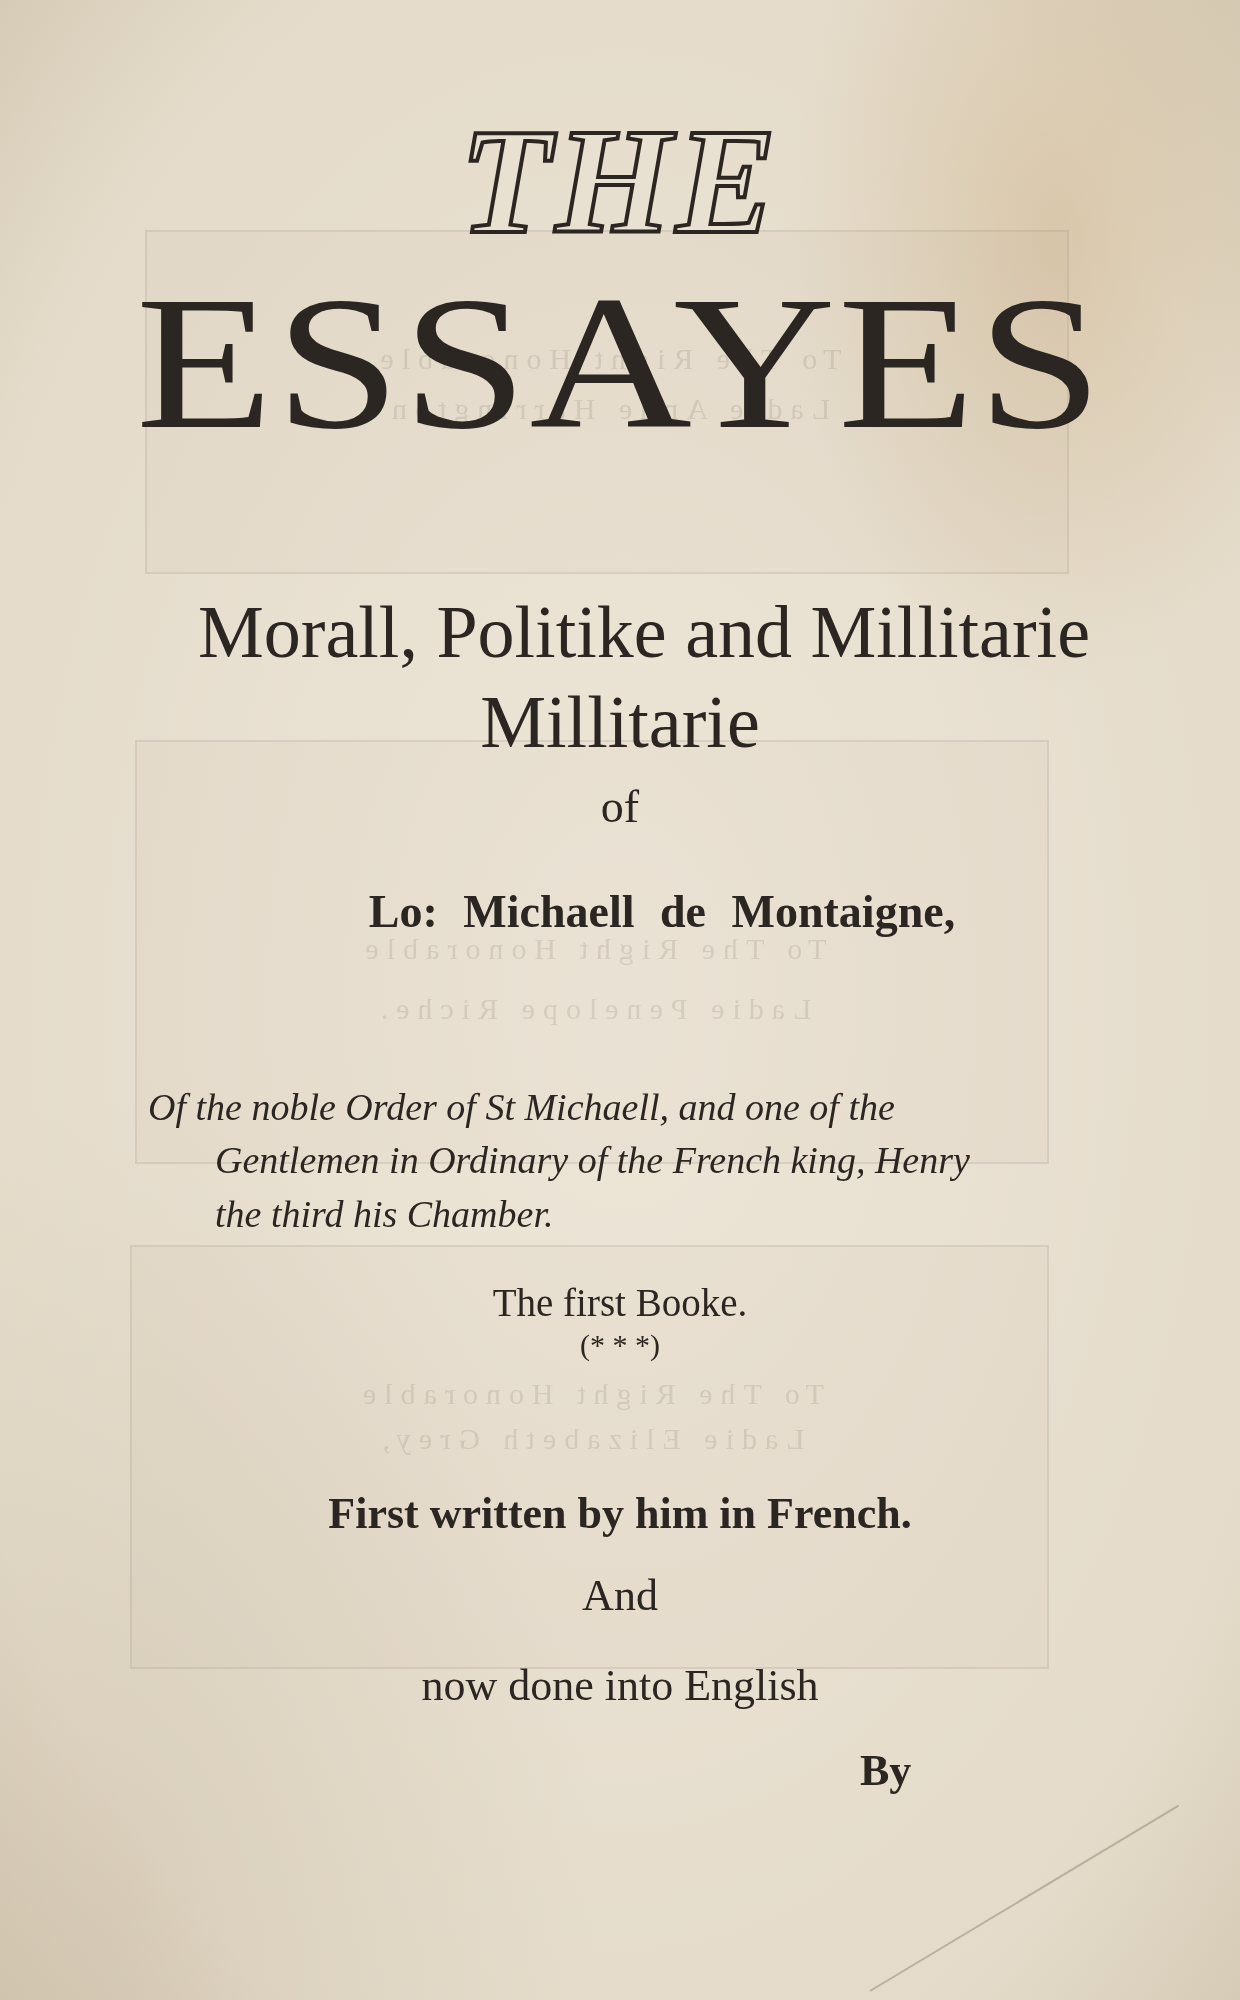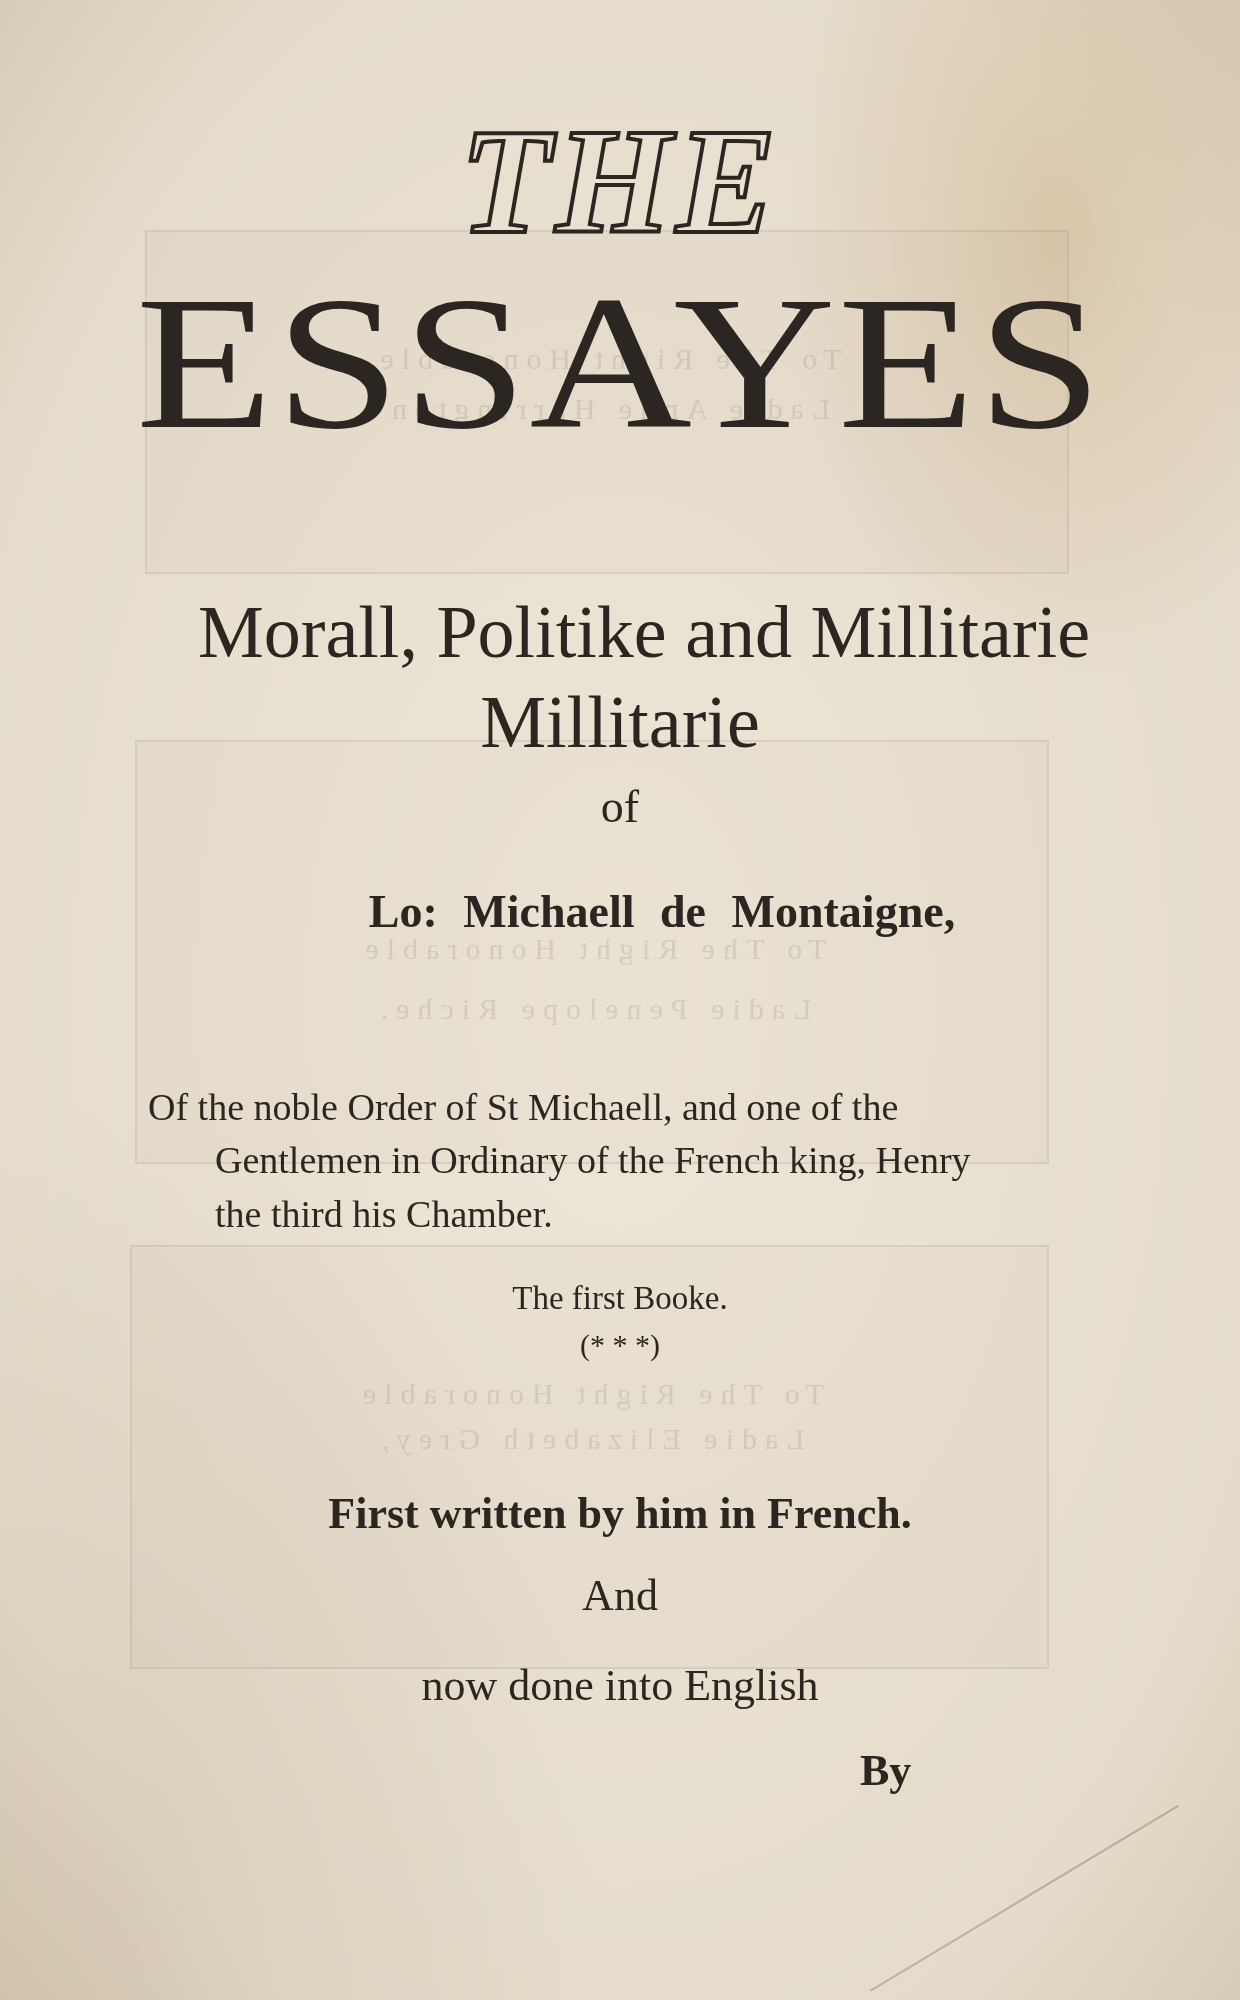--- a/index.html
+++ b/index.html
@@ -30,25 +30,25 @@
       top: 95px; font-size: 150px; font-style: italic; font-weight: bold;
       color: #e8e0d0; -webkit-text-stroke: 4px #2b2621; letter-spacing: 4px;
     }
     .essayes { top: 250px; font-size: 225px; letter-spacing: 2px; line-height: 1; transform: scaleY(0.85); }
     .or { top: 500px; font-size: 46px; }
     .subtitle { top: 590px; font-size: 74px; padding-left: 24px; }
     .discourses { top: 680px; font-size: 74px; }
     .of { top: 780px; font-size: 46px; }
     .author { top: 885px; font-size: 46px; font-weight: bold; word-spacing: 14px; margin-left: 42px; }
     .knight { top: 995px; font-size: 44px; font-style: italic; }
-    .order { left: 148px; width: auto; text-align: left; font-size: 38px; }
+    .order { left: 148px; width: auto; text-align: left; font-style: italic; font-size: 38px; }
     .order1 { top: 1085px; }
     .order2 { top: 1138px; left: 215px; }
     .order3 { top: 1192px; left: 215px; }
-    .book { top: 1280px; font-size: 33px; }
+    .book { top: 1280px; font-size: 39px; }
     .stars { top: 1328px; font-size: 30px; }
     .first { top: 1488px; font-size: 44px; font-weight: bold; }
     .and { top: 1570px; font-size: 44px; }
     .english { top: 1660px; font-size: 44px; }
     .by { top: 1745px; left: 860px; width: auto; font-size: 44px; font-weight: bold; }
     .crease {
       position: absolute; left: 870px; top: 1990px; width: 360px; height: 2px;
       background: rgba(110,95,80,0.35); transform-origin: left center; transform: rotate(-31deg);
     }
   </style>

